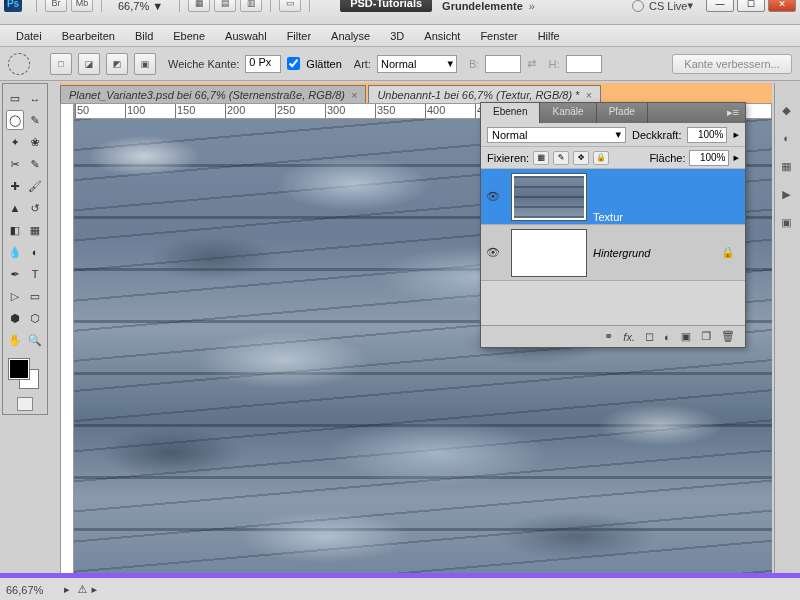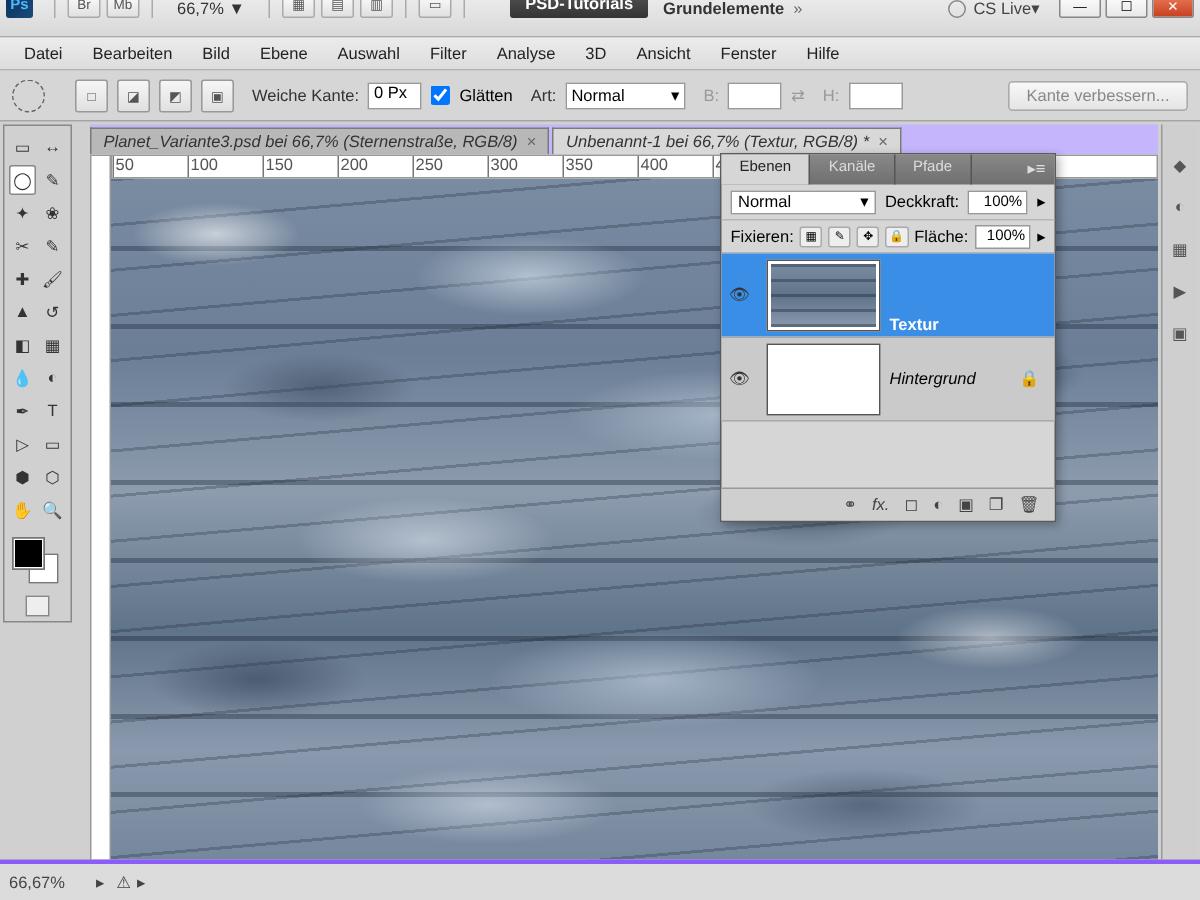--- a/index.html
+++ b/index.html
@@ -36,21 +36,21 @@
 .toolbox { position:absolute; left:2px; top:2px; width:46px; background:#d0d0d0; border:1px solid #888; padding:3px 2px; }
 .toolbox .trow { display:flex; }
 .toolbox .tcell { width:20px; height:20px; margin:1px; display:flex; align-items:center; justify-content:center; color:#333; font-size:11px; cursor:pointer; border-radius:2px; }
 .toolbox .tcell.sel { background:#fff; border:1px solid #888; }
 .toolbox .swatch { margin-top:6px; position:relative; height:36px; }
 .toolbox .fg { position:absolute; left:4px; top:2px; width:20px; height:20px; background:#000; border:1px solid #fff; outline:1px solid #777; }
 .toolbox .bg { position:absolute; left:14px; top:12px; width:20px; height:20px; background:#fff; border:1px solid #777; }
 .toolbox .qm { margin-top:4px; display:flex; justify-content:center; }
 .toolbox .qm div { width:16px; height:14px; border:1px solid #888; background:#eee; }
 
-.doc-tabs { position:absolute; left:60px; top:2px; right:28px; height:20px; background:#c4b5fd; display:flex; align-items:flex-end; }
+.doc-tabs { position:absolute; left:60px; top:2px; right:28px; height:20px; background:#fdba74; display:flex; align-items:flex-end; }
 .doc-tabs .dtab { height:18px; padding:0 8px; display:flex; align-items:center; background:#b8b8b8; color:#333; border:1px solid #7a7a7a; border-bottom:none; margin-right:2px; font-size:10px; cursor:pointer; font-style:italic; }
 .doc-tabs .dtab .x { margin-left:6px; color:#666; }
 .doc-tabs .dtab.active { background:#d8d8d8; }
 
 .ruler-h { position:absolute; left:74px; top:22px; right:28px; height:16px; background:#fff; border:1px solid #999; overflow:hidden; }
 .ruler-h .ticks { display:flex; height:100%; }
 .ruler-h .tick { width:50px; border-left:1px solid #777; font-size:8px; color:#555; padding-left:1px; position:relative; }
 .ruler-h .tick span { position:absolute; top:0; left:1px; }
 
 .ruler-v { position:absolute; left:60px; top:22px; width:14px; bottom:18px; background:#fff; border:1px solid #999; }
@@ -73,48 +73,48 @@
     radial-gradient(ellipse 120px 36px at 36% 90%, rgba(225,235,245,.5), transparent 72%),
     radial-gradient(ellipse 110px 34px at 72% 90%, rgba(50,65,85,.5), transparent 72%),
     repeating-linear-gradient(175deg, rgba(20,30,45,.25) 0 2px, transparent 2px 30px),
     repeating-linear-gradient(0deg, rgba(20,30,45,.35) 0 3px, transparent 3px 52px),
     linear-gradient(180deg, #7a8ca2 0%, #6b7e96 25%, #8d9cae 45%, #5f7389 65%, #8a99ad 82%, #73859b 100%);
 }
 
 .right-dock { position:absolute; right:2px; top:2px; width:24px; bottom:18px; background:#cfcfcf; border-left:1px solid #999; display:flex; flex-direction:column; align-items:center; gap:10px; padding-top:18px; }
 .right-dock .ric { width:18px; height:18px; display:flex; align-items:center; justify-content:center; color:#555; cursor:pointer; }
 
-.layers-panel { position:absolute; left:480px; top:21px; width:224px; height:246px; background:#d6d6d6; border:1px solid #5a5a5a; box-shadow:2px 2px 6px rgba(0,0,0,.3); }
+.layers-panel { position:absolute; left:480px; top:21px; width:266px; height:246px; background:#d6d6d6; border:1px solid #5a5a5a; box-shadow:2px 2px 6px rgba(0,0,0,.3); }
 .layers-panel .ptabs { height:20px; background:linear-gradient(#888,#6f6f6f); display:flex; }
 .layers-panel .ptab { padding:3px 12px; color:#ddd; font-size:10px; cursor:pointer; border-right:1px solid #555; }
 .layers-panel .ptab.active { background:#d6d6d6; color:#222; }
 .layers-panel .ptabs .pmenu { margin-left:auto; padding:3px 6px; color:#ddd; }
 .layers-panel .prow { height:24px; display:flex; align-items:center; padding:0 6px; gap:6px; border-bottom:1px solid #b5b5b5; }
 .layers-panel .psel { flex:1; height:16px; background:#fff; border:1px solid #999; padding:0 4px; display:flex; align-items:center; justify-content:space-between; font-size:10px; }
 .layers-panel .pnum { width:40px; height:16px; background:#fff; border:1px solid #999; text-align:right; padding:0 3px; font-size:10px; line-height:14px; }
 .layers-panel .lock-row { height:22px; display:flex; align-items:center; padding:0 6px; gap:4px; font-size:10px; border-bottom:1px solid #b5b5b5; }
 .layers-panel .lock-row .lic { width:16px; height:14px; border:1px solid #aaa; background:#eee; border-radius:2px; font-size:8px; display:flex; align-items:center; justify-content:center; }
 .layers-panel .layer-list { background:#cacaca; }
 .layers-panel .layer { height:56px; display:flex; align-items:center; border-bottom:1px solid #aaa; }
 .layers-panel .vis { width:24px; display:flex; justify-content:center; color:#333; }
 .layers-panel .thumb-wrap { width:76px; height:48px; border:1px solid #555; background:#fff; margin:0 6px; padding:2px; }
 .layers-panel .thumb-tex { width:100%; height:100%;
   background:
     repeating-linear-gradient(0deg, rgba(30,40,55,.4) 0 2px, transparent 2px 10px),
     linear-gradient(180deg,#7a8ca2,#5f7389,#8a99ad); }
 .layers-panel .thumb-white { width:100%; height:100%; background:#fff; }
 .layers-panel .lname { flex:1; font-size:11px; }
 .layers-panel .layer.sel { background:#3a8ee6; color:#fff; }
-.layers-panel .layer.sel .lname { font-weight:bold;margin-top:40px; }
+.layers-panel .layer.sel .lname { font-weight:normal;margin-top:40px; }
 .layers-panel .bg-layer .lname { font-style:italic; }
 .layers-panel .lockic { margin-right:10px; color:#555; }
 .layers-panel .pfoot { position:absolute; bottom:0; left:0; right:0; height:22px; background:#cfcfcf; border-top:1px solid #999; display:flex; align-items:center; justify-content:flex-end; gap:10px; padding:0 10px; color:#444; }
 .layers-panel .pfoot span { cursor:pointer; font-size:11px; }
 
-.statusbar { position:absolute; left:0; bottom:0; right:0; height:28px; background:#dcdcdc; border-top:3px solid #8b5cf6; display:flex; align-items:center; padding:0 6px; font-size:10px; color:#444; gap:8px; }
+.statusbar { position:absolute; left:0; bottom:0; right:0; height:28px; background:#dcdcdc; border-top:5px solid #8b5cf6; display:flex; align-items:center; padding:0 6px; font-size:10px; color:#444; gap:8px; }
 .statusbar .sb-zoom { width:50px; }
 .statusbar .sb-info { display:flex; align-items:center; gap:4px; }
 </style>
 </head>
 <body>
 
 <div class="titlebar">
   <div class="ps-icon">Ps</div>
   <div class="sep"></div>
   <div class="tbtn">Br</div>

